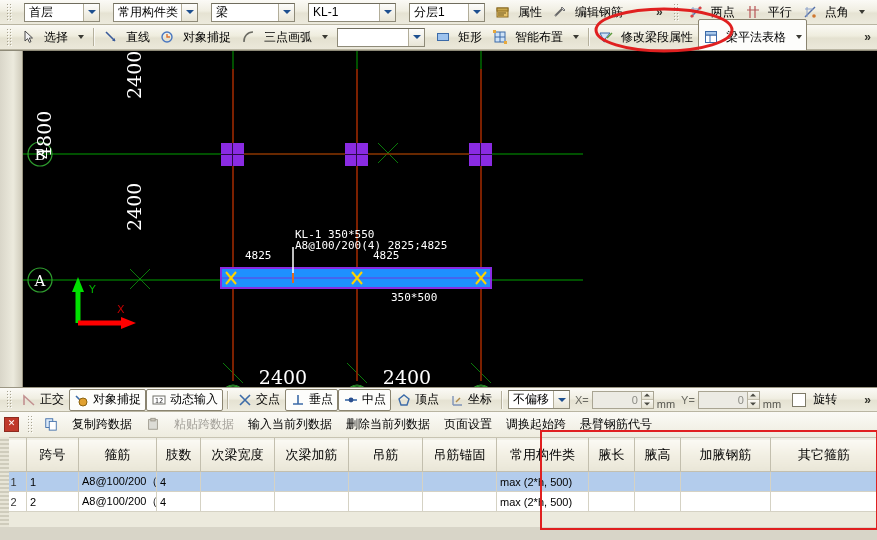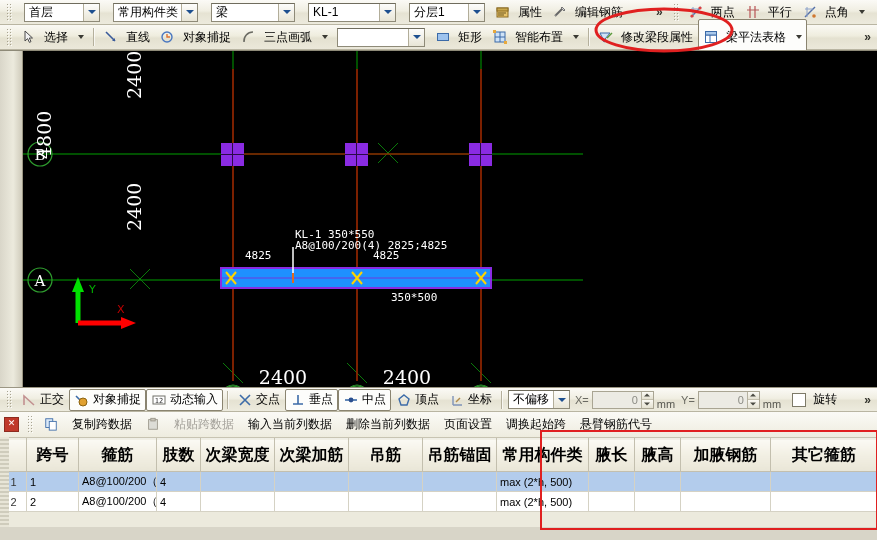--- a/index.html
+++ b/index.html
@@ -97,21 +97,21 @@
      background:linear-gradient(to bottom,#fbfaf6,#eeecdf);border-bottom:1px solid #c8c4b2;white-space:nowrap;}
   .gp-cmd{padding:0 7px;height:20px;display:flex;align-items:center;gap:12px;flex:0 0 auto;}
   .gp-cmd.dim{color:#a3a099;}
   .closebox{width:13px;height:13px;background:#c0392b;border:1px solid #8d2b20;color:#fff;
      font-size:9px;line-height:11px;text-align:center;margin:0 4px 0 2px;flex:0 0 auto;font-weight:bold;}
 
   table.datagrid{border-collapse:collapse;width:877px;table-layout:fixed;}
   table.datagrid th{
     background:linear-gradient(to bottom,#fbfaf4 0%,#f2efe3 50%,#e9e6d7 100%);
     border:1px solid #c3bfae;border-top:1px solid #efeee6;
-    font-weight:bold;font-size:16px;height:30px;color:#000;
+    font-weight:normal;font-size:13px;height:30px;color:#000;
   }
   table.datagrid td{
     border:1px solid #d5d2c4;height:19px;font-size:11px;padding:0 3px;background:#fff;
     overflow:hidden;white-space:nowrap;
   }
   table.datagrid tr.sel td{background:#b3ccec;}
   td.rowhdr{background:linear-gradient(to bottom,#fafaf5,#eceadd);text-align:center;color:#333;}
   tr.sel td.rowhdr{background:#f7c87c;}
   th.rowhdr-h{width:22px;}
   .redbox{position:absolute;border:2px solid #e02020;pointer-events:none;}

